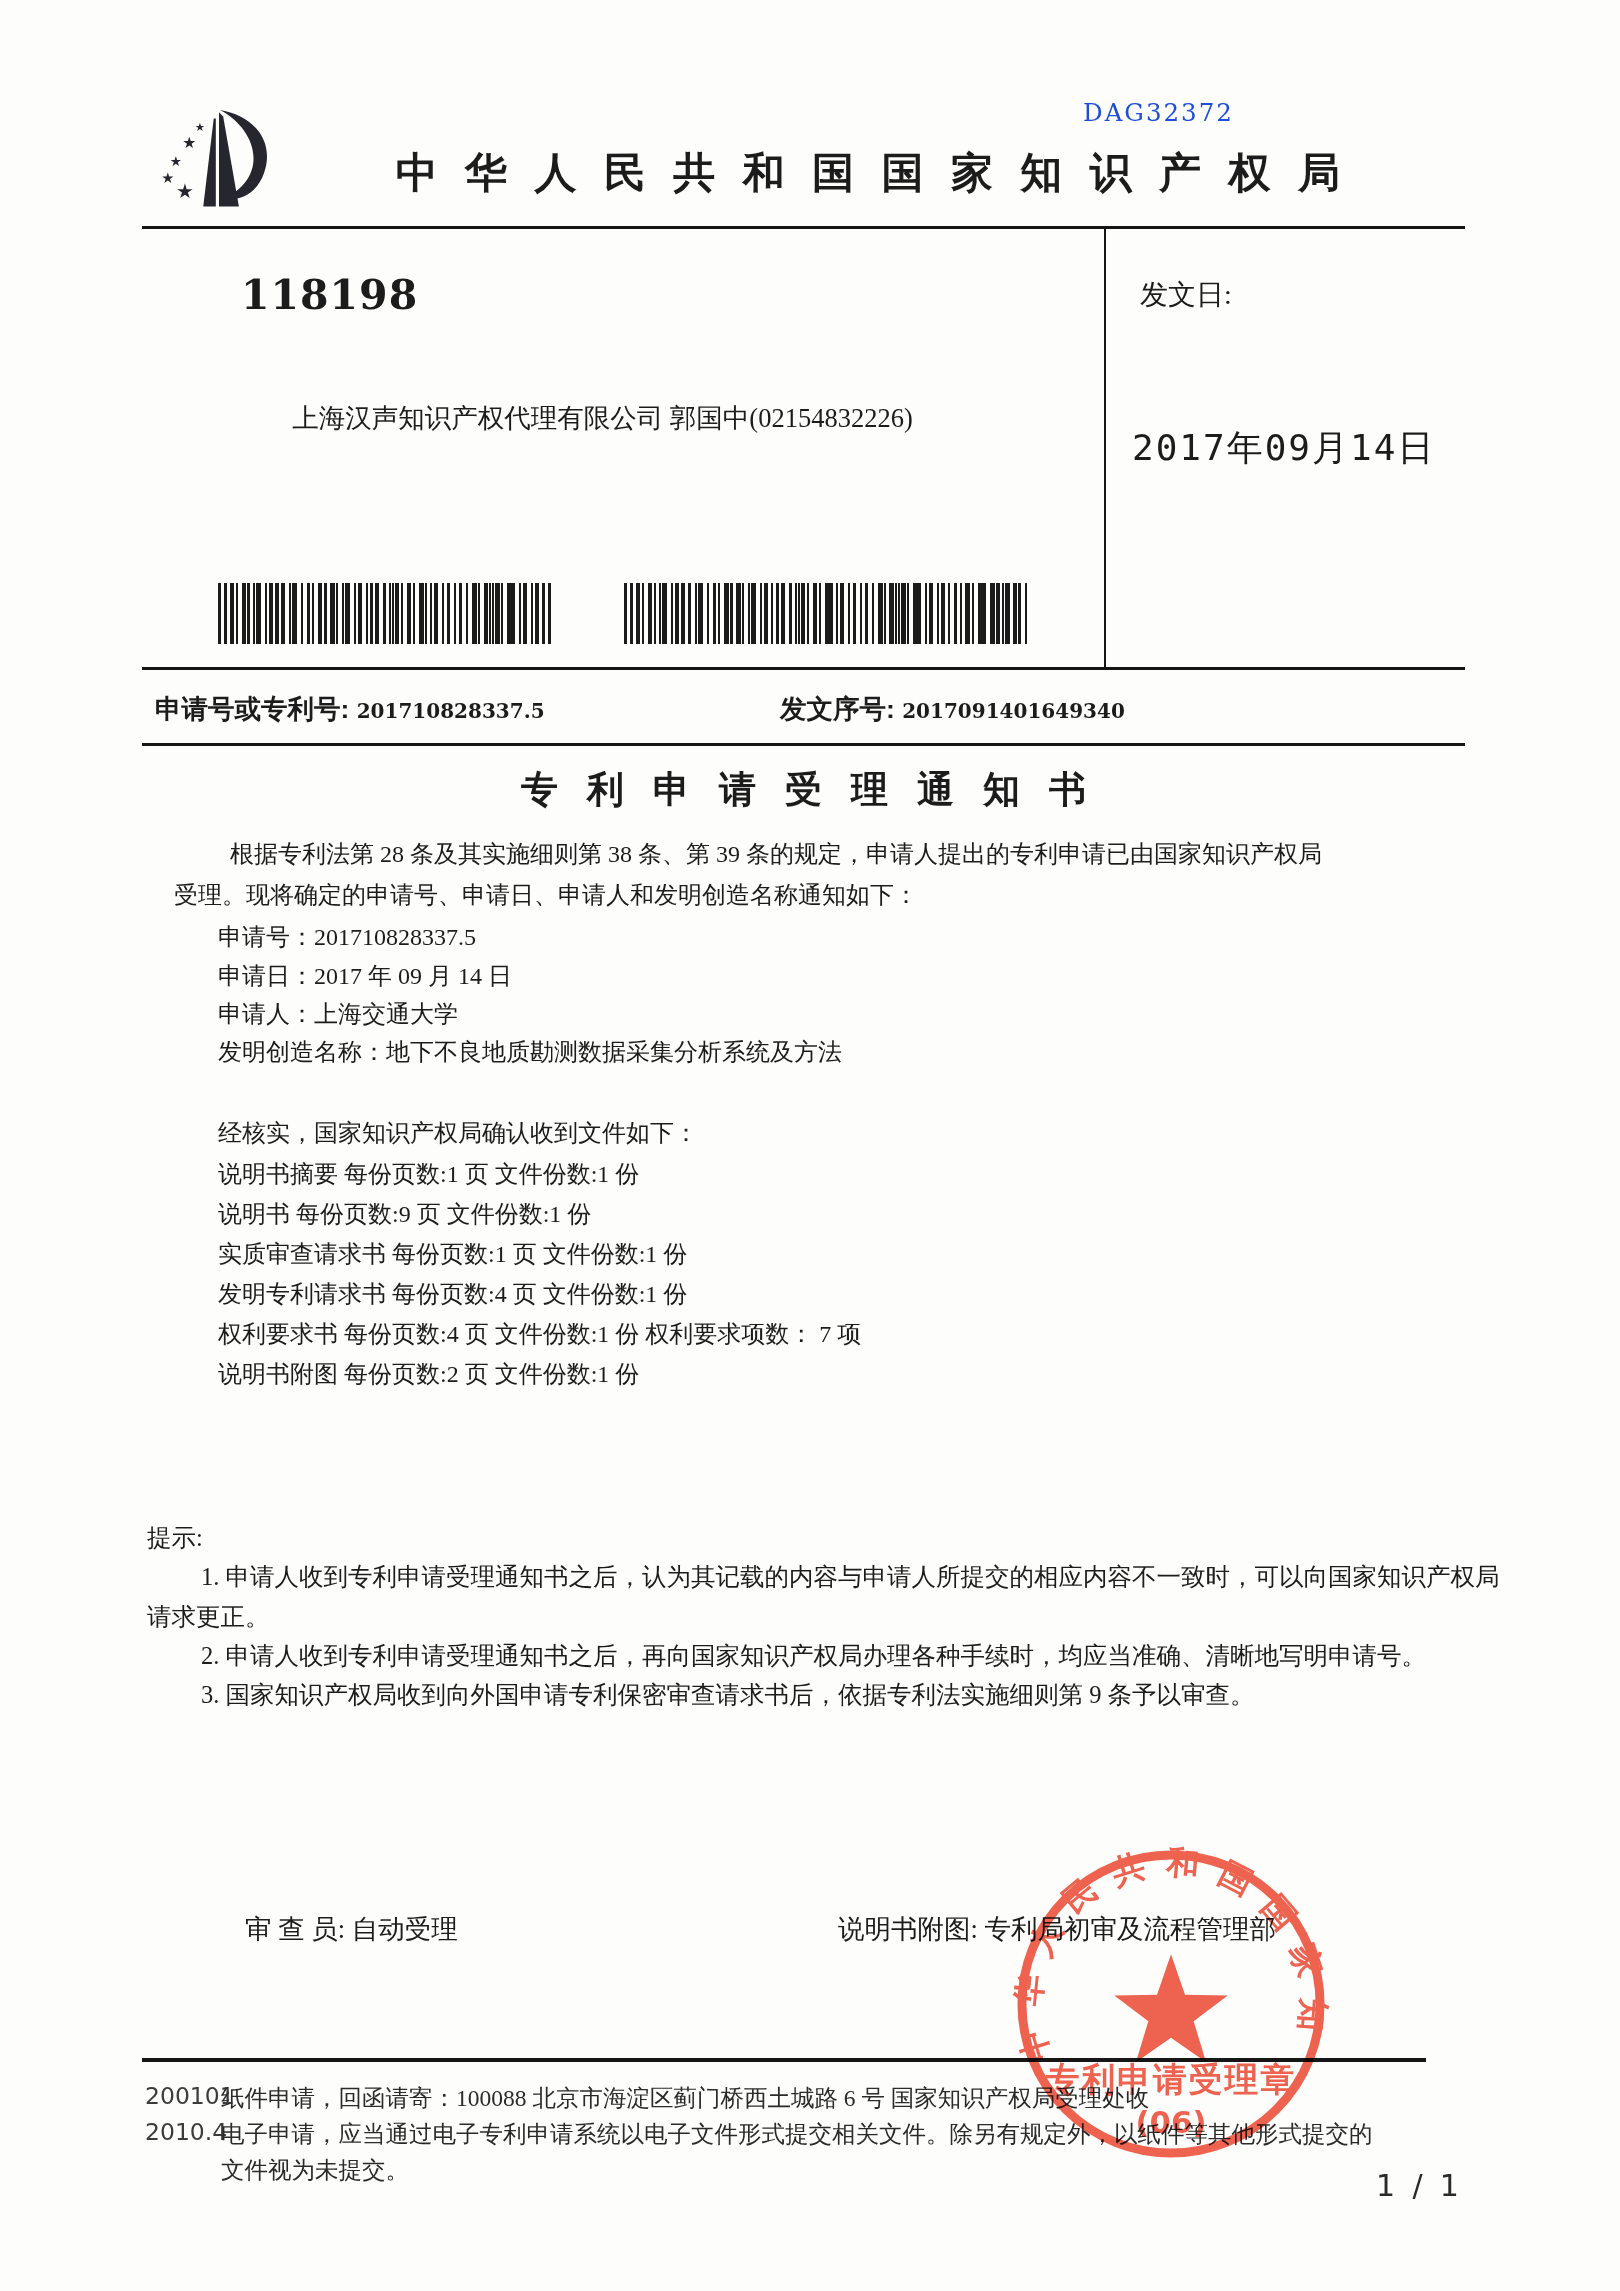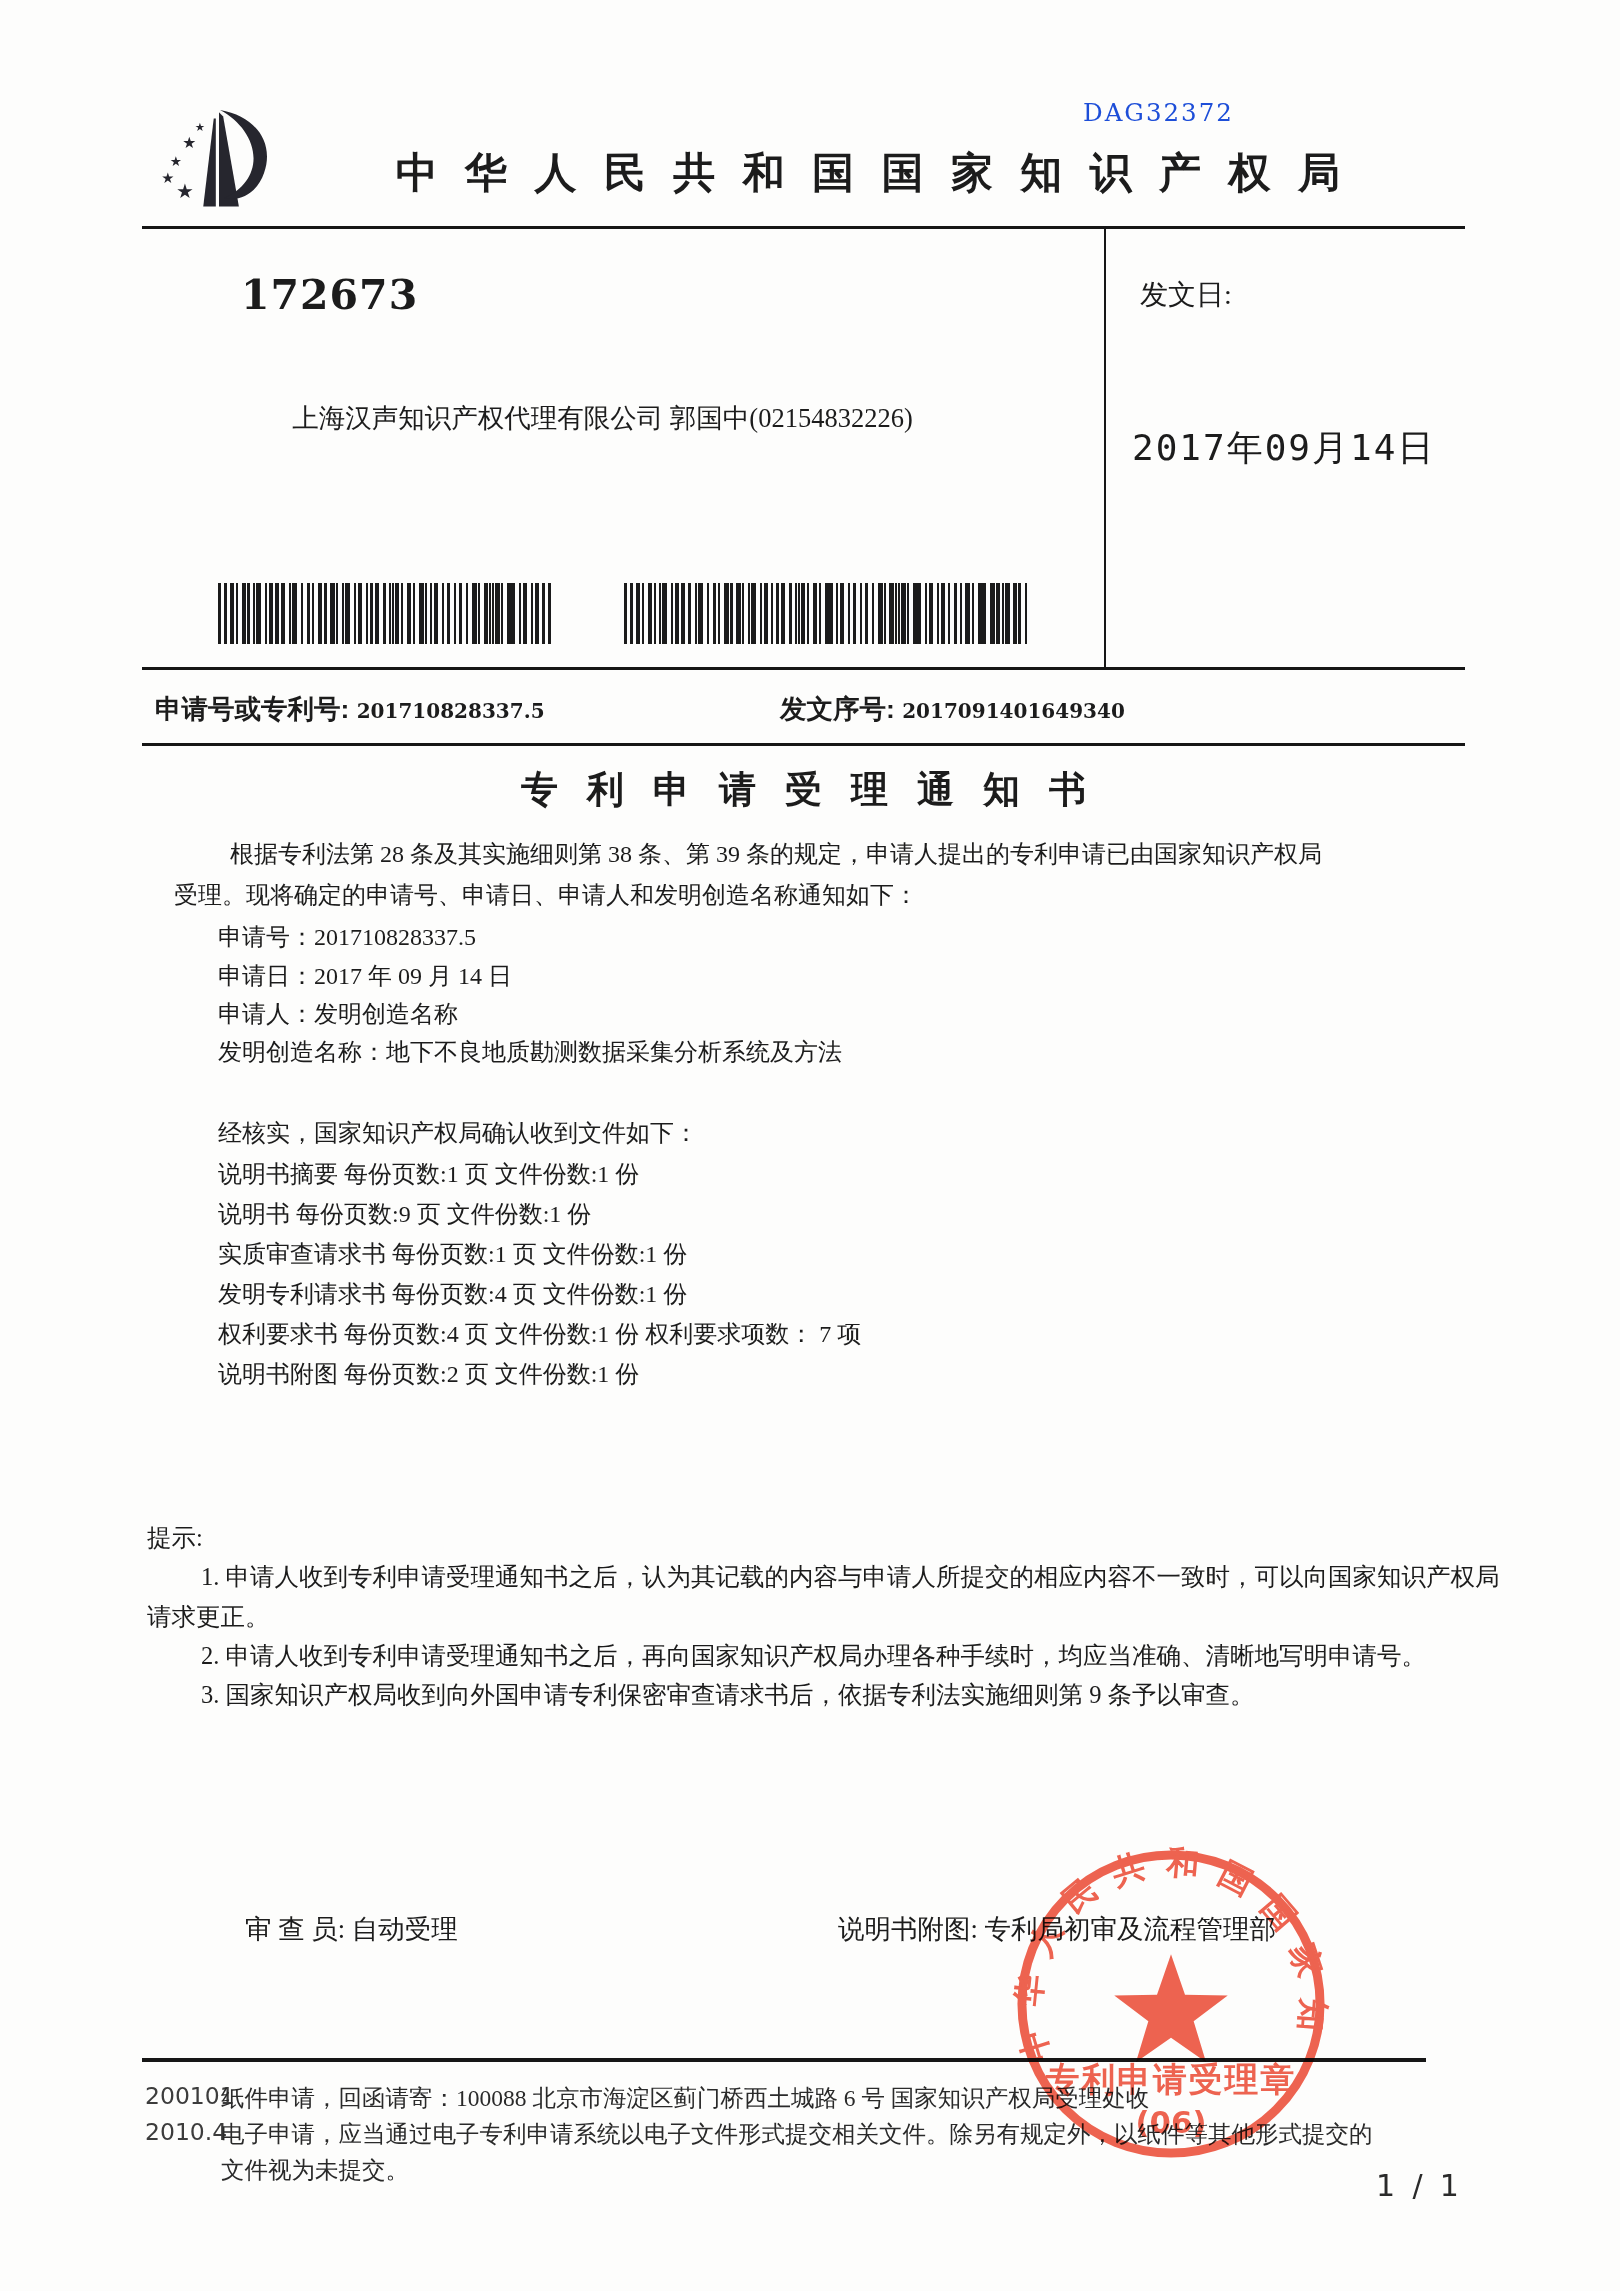--- a/index.html
+++ b/index.html
@@ -83,21 +83,21 @@
     </g>
   </svg>
 
   <div class="abs doc-code">DAG32372</div>
 
   <div class="abs agency-title">中华人民共和国国家知识产权局</div>
 
   <div class="hline" style="left:142px;top:226px;width:1323px;height:2.9px;"></div>
   <div class="vline" style="left:1104px;top:226px;width:2px;height:442px;"></div>
 
-  <div class="abs postal">172673</div>
+  <div class="abs postal">118198</div>
   <div class="abs addr addr2">上海汉声知识产权代理有限公司  郭国中(02154832226)</div>
 
   <div class="abs date-label">发文日:</div>
   <div class="abs date-value">2017年09月14日</div>
 
   <div class="barcode barcode1"></div>
   <div class="barcode barcode2"></div>
 
   <div class="hline" style="left:142px;top:667px;width:1323px;height:2.9px;"></div>
   <div class="abs" style="left:155px;top:691px;">
@@ -110,21 +110,21 @@
   </div>
   <div class="hline" style="left:142px;top:743px;width:1323px;height:2.9px;"></div>
 
   <div class="abs notice-title">专利申请受理通知书</div>
 
   <div class="abs body-text" style="left:230px;top:838px;">根据专利法第 28 条及其实施细则第 38 条、第 39 条的规定，申请人提出的专利申请已由国家知识产权局</div>
   <div class="abs body-text" style="left:174px;top:879px;">受理。现将确定的申请号、申请日、申请人和发明创造名称通知如下：</div>
 
   <div class="abs body-text" style="left:218px;top:921px;">申请号：201710828337.5</div>
   <div class="abs body-text" style="left:218px;top:960px;">申请日：2017 年 09 月 14 日</div>
-  <div class="abs body-text" style="left:218px;top:998px;">申请人：发明创造名称</div>
+  <div class="abs body-text" style="left:218px;top:998px;">申请人：上海交通大学</div>
   <div class="abs body-text" style="left:218px;top:1036px;">发明创造名称：地下不良地质勘测数据采集分析系统及方法</div>
 
   <div class="abs body-text" style="left:218px;top:1117px;">经核实，国家知识产权局确认收到文件如下：</div>
   <div class="abs body-text" style="left:218px;top:1158px;">说明书摘要 每份页数:1 页 文件份数:1 份</div>
   <div class="abs body-text" style="left:218px;top:1198px;">说明书 每份页数:9 页 文件份数:1 份</div>
   <div class="abs body-text" style="left:218px;top:1238px;">实质审查请求书 每份页数:1 页 文件份数:1 份</div>
   <div class="abs body-text" style="left:218px;top:1278px;">发明专利请求书 每份页数:4 页 文件份数:1 份</div>
   <div class="abs body-text" style="left:218px;top:1318px;">权利要求书 每份页数:4 页 文件份数:1 份 权利要求项数：  7 项</div>
   <div class="abs body-text" style="left:218px;top:1358px;">说明书附图 每份页数:2 页 文件份数:1 份</div>
 

